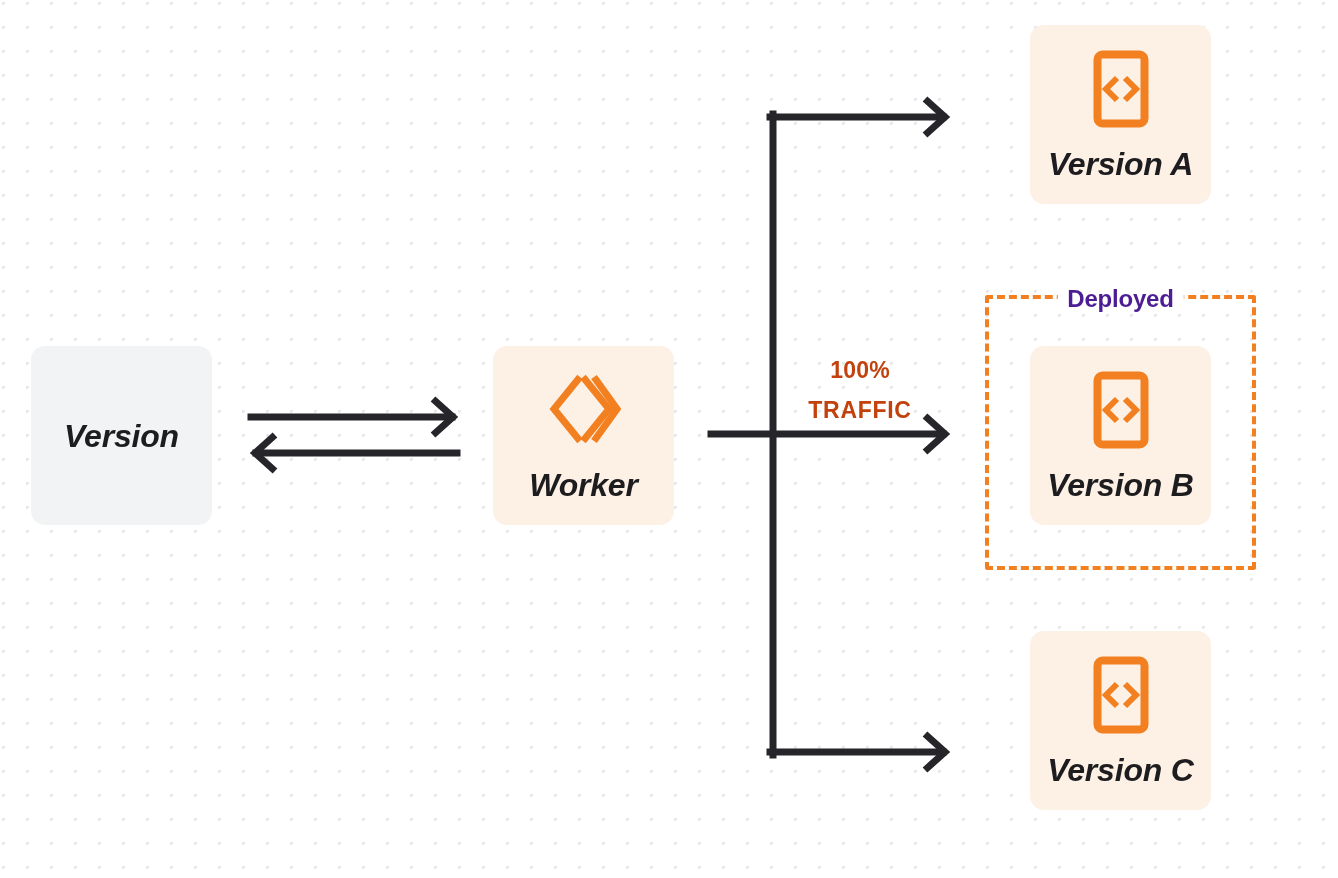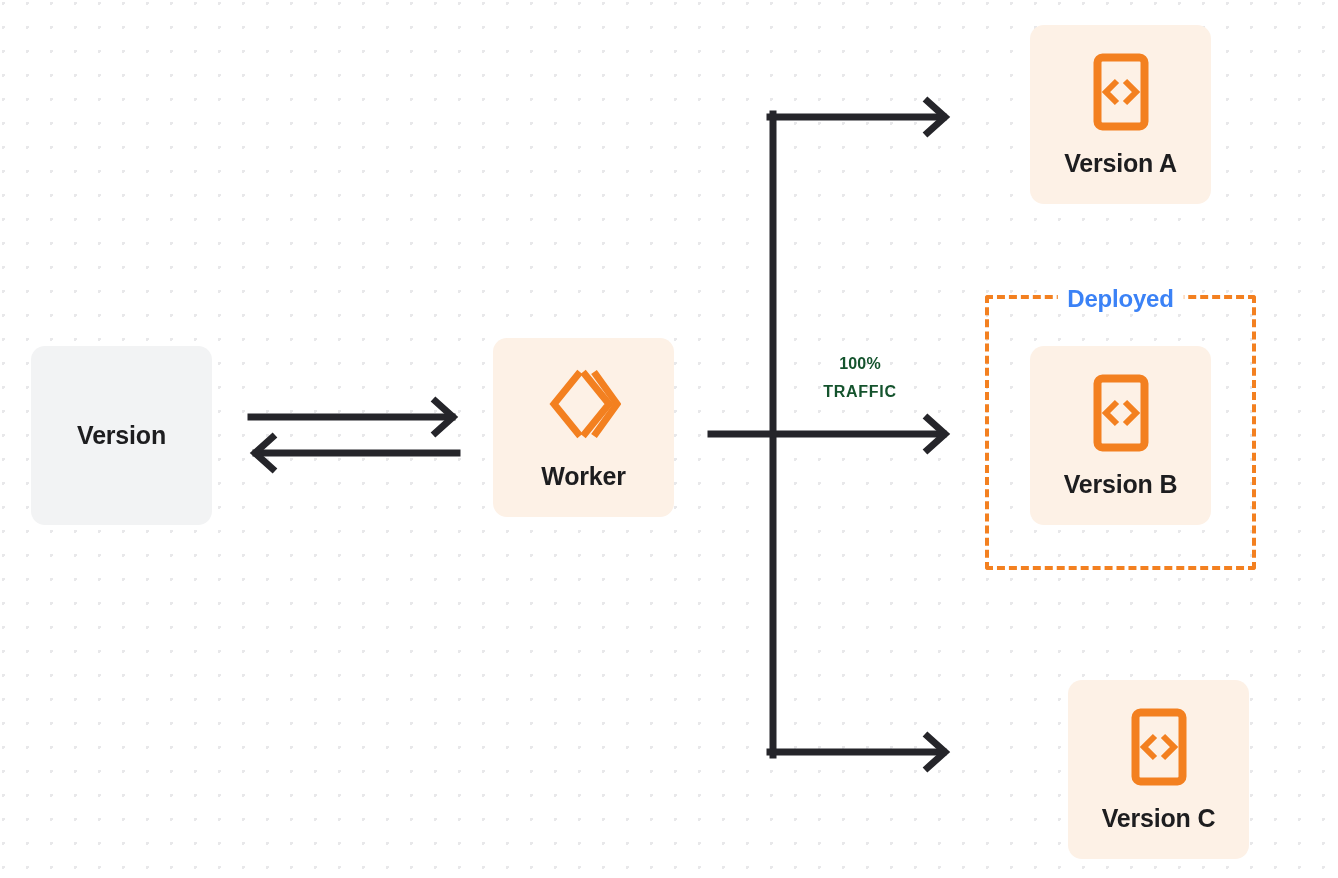--- a/index.html
+++ b/index.html
@@ -35,54 +35,55 @@
   .node {
     position: absolute;
     border-radius: 14px;
     display: flex;
     flex-direction: column;
     align-items: center;
     justify-content: center;
     box-sizing: border-box;
   }
   .node-label {
-    font-size: 25px;
+    font-size: 32px;
     font-weight: bold;
     color: #1d1d1f;
     letter-spacing: -0.2px;
     line-height: 1;
+    font-style: italic;
   }
 
   .client-node {
     left: 31px;
     top: 346px;
     width: 181px;
     height: 179px;
     background: #f2f3f4;
   }
 
   .worker-node {
     left: 493px;
-    top: 338px;
+    top: 346px;
     width: 181px;
     height: 179px;
     background: #fdf1e6;
   }
   .worker-node .node-label { margin-top: 18px; }
 
   .version-node {
     width: 181px;
     height: 179px;
     background: #fdf1e6;
   }
   .version-node .node-label { margin-top: 16px; }
 
   .version-a { left: 1030px; top: 25px; }
   .version-b { left: 1030px; top: 346px; text-align: right; }
-  .version-c { left: 1030px; top: 680px; margin-left: 38px; }
+  .version-c { left: 1030px; top: 631px; }
 
   
   .deployed-group {
     position: absolute;
     left: 985px;
     top: 295px;
     width: 271px;
     height: 275px;
     border: 4px dashed #f38020;
     border-radius: 3px;
@@ -90,36 +91,36 @@
   }
   .deployed-label {
     position: absolute;
     left: 50%;
     top: -15px;
     transform: translateX(-50%);
     background: #ffffff;
     padding: 0 10px;
     font-size: 24px;
     font-weight: bold;
-    color: #3b82f6;
+    color: #4c1d95;
     letter-spacing: -0.2px;
     white-space: nowrap;
     line-height: 30px;
   }
 
   
   .traffic-label {
     position: absolute;
     left: 790px;
     top: 350px;
     width: 140px;
     text-align: center;
-    font-size: 16px;
+    font-size: 23px;
     font-weight: bold;
-    color: #14532d;
+    color: #c2410c;
     line-height: 1.75;
     letter-spacing: 0.2px;
   }
   .traffic-label .tl-line { display: block; }
   .traffic-label .tl-line.tl-sub { letter-spacing: 0.7px; }
 </style>
 </head>
 <body>
 
 <div id="canvas">

